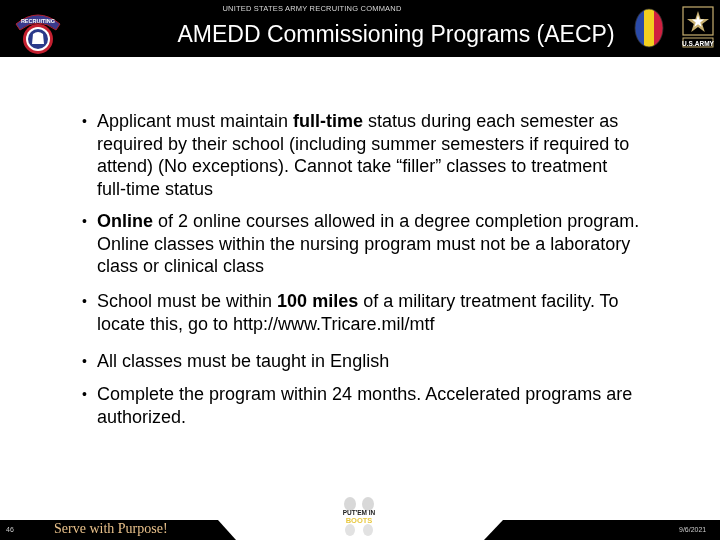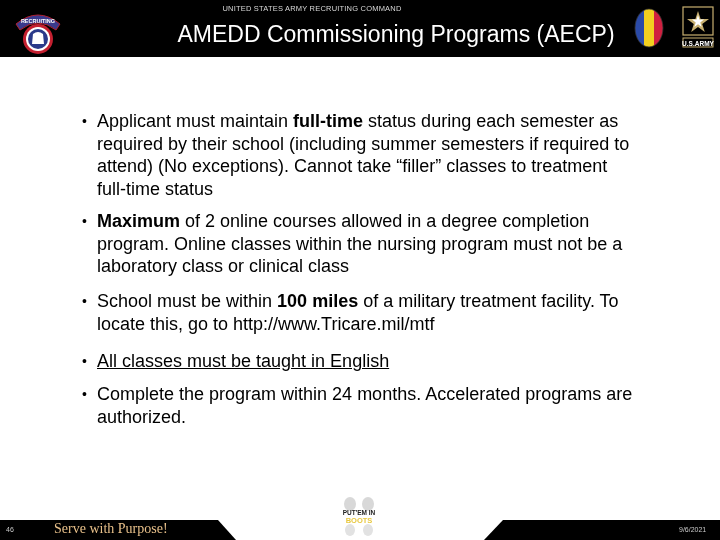--- a/index.html
+++ b/index.html
@@ -39,21 +39,21 @@
       font-family: "Liberation Sans", sans-serif;
     }
     .bullet::before {
       content: "•"; position: absolute; left: 2px; top: 0;
       font-size: 14px;
     }
     .bullet b { font-weight: bold; text-align: center; }
     .b1 { position: absolute; top: 0; }
     .b2 { position: absolute; top: 100px; }
     .b3 { position: absolute; top: 180px; }
-    .b4 { position: absolute; top: 240px; text-decoration: underline; }
+    .b4 { position: absolute; top: 240px; }
     .b5 { position: absolute; top: 273px; }
 
     .footer-left {
       position: absolute; left: 0; top: 520px; width: 236px; height: 20px;
       background: #000000;
       clip-path: polygon(0 0, 218px 0, 236px 20px, 0 20px);
     }
     .footer-right {
       position: absolute; left: 484px; top: 520px; width: 236px; height: 20px;
       background: #000000;
@@ -113,21 +113,21 @@
 <svg class="logo-army" viewBox="0 0 32 42">
   <rect x="1" y="1" width="30" height="28" fill="#000" stroke="#c8b070" stroke-width="1.2"></rect>
   <polygon points="16,5 18.6,13 27,13 20.2,18 22.8,26 16,21 9.2,26 11.8,18 5,13 13.4,13" fill="#c8b070"></polygon>
   <polygon points="16,9 17.4,13.6 22,13.6 18.3,16.4 19.7,21 16,18.2 12.3,21 13.7,16.4 10,13.6 14.6,13.6" fill="#ffffff"></polygon>
   <rect x="1" y="32" width="30" height="9" fill="#000" stroke="#c8b070" stroke-width="1"></rect>
   <text x="16" y="39.5" font-size="6.5" fill="#ffffff" text-anchor="middle" font-family="Liberation Sans, sans-serif" font-weight="bold">U.S.ARMY</text>
 </svg>
 
 <div class="content">
   <div class="bullet b1"><span>Applicant must maintain </span><b>full-time</b><span> status during each semester as required by their school (including summer semesters if required to attend) (No exceptions).  Cannot take “filler” classes to treatment full-time status</span></div>
-  <div class="bullet b2"><span></span><b>Maximum</b><span> of 2 online courses allowed in a degree completion program.  Online classes within the nursing program must not be a laboratory class or clinical class</span></div>
+  <div class="bullet b2"><span></span><b>Online</b><span> of 2 online courses allowed in a degree completion program.  Online classes within the nursing program must not be a laboratory class or clinical class</span></div>
   <div class="bullet b3"><span>School must be within </span><b>100 miles</b><span> of a military treatment facility.  To locate this, go to http://www.Tricare.mil/mtf</span></div>
   <div class="bullet b4"><span>All classes must be taught in English</span></div>
   <div class="bullet b5"><span>Complete the program within 24 months.  Accelerated programs are authorized.</span></div>
 </div>
 
 <svg class="boots-logo" viewBox="0 0 50 42">
   <ellipse cx="16" cy="8" rx="6" ry="7" fill="#d8d8d8"></ellipse>
   <ellipse cx="34" cy="8" rx="6" ry="7" fill="#d8d8d8"></ellipse>
   <ellipse cx="16" cy="34" rx="5" ry="6" fill="#e2e2e2"></ellipse>
   <ellipse cx="34" cy="34" rx="5" ry="6" fill="#e2e2e2"></ellipse>

